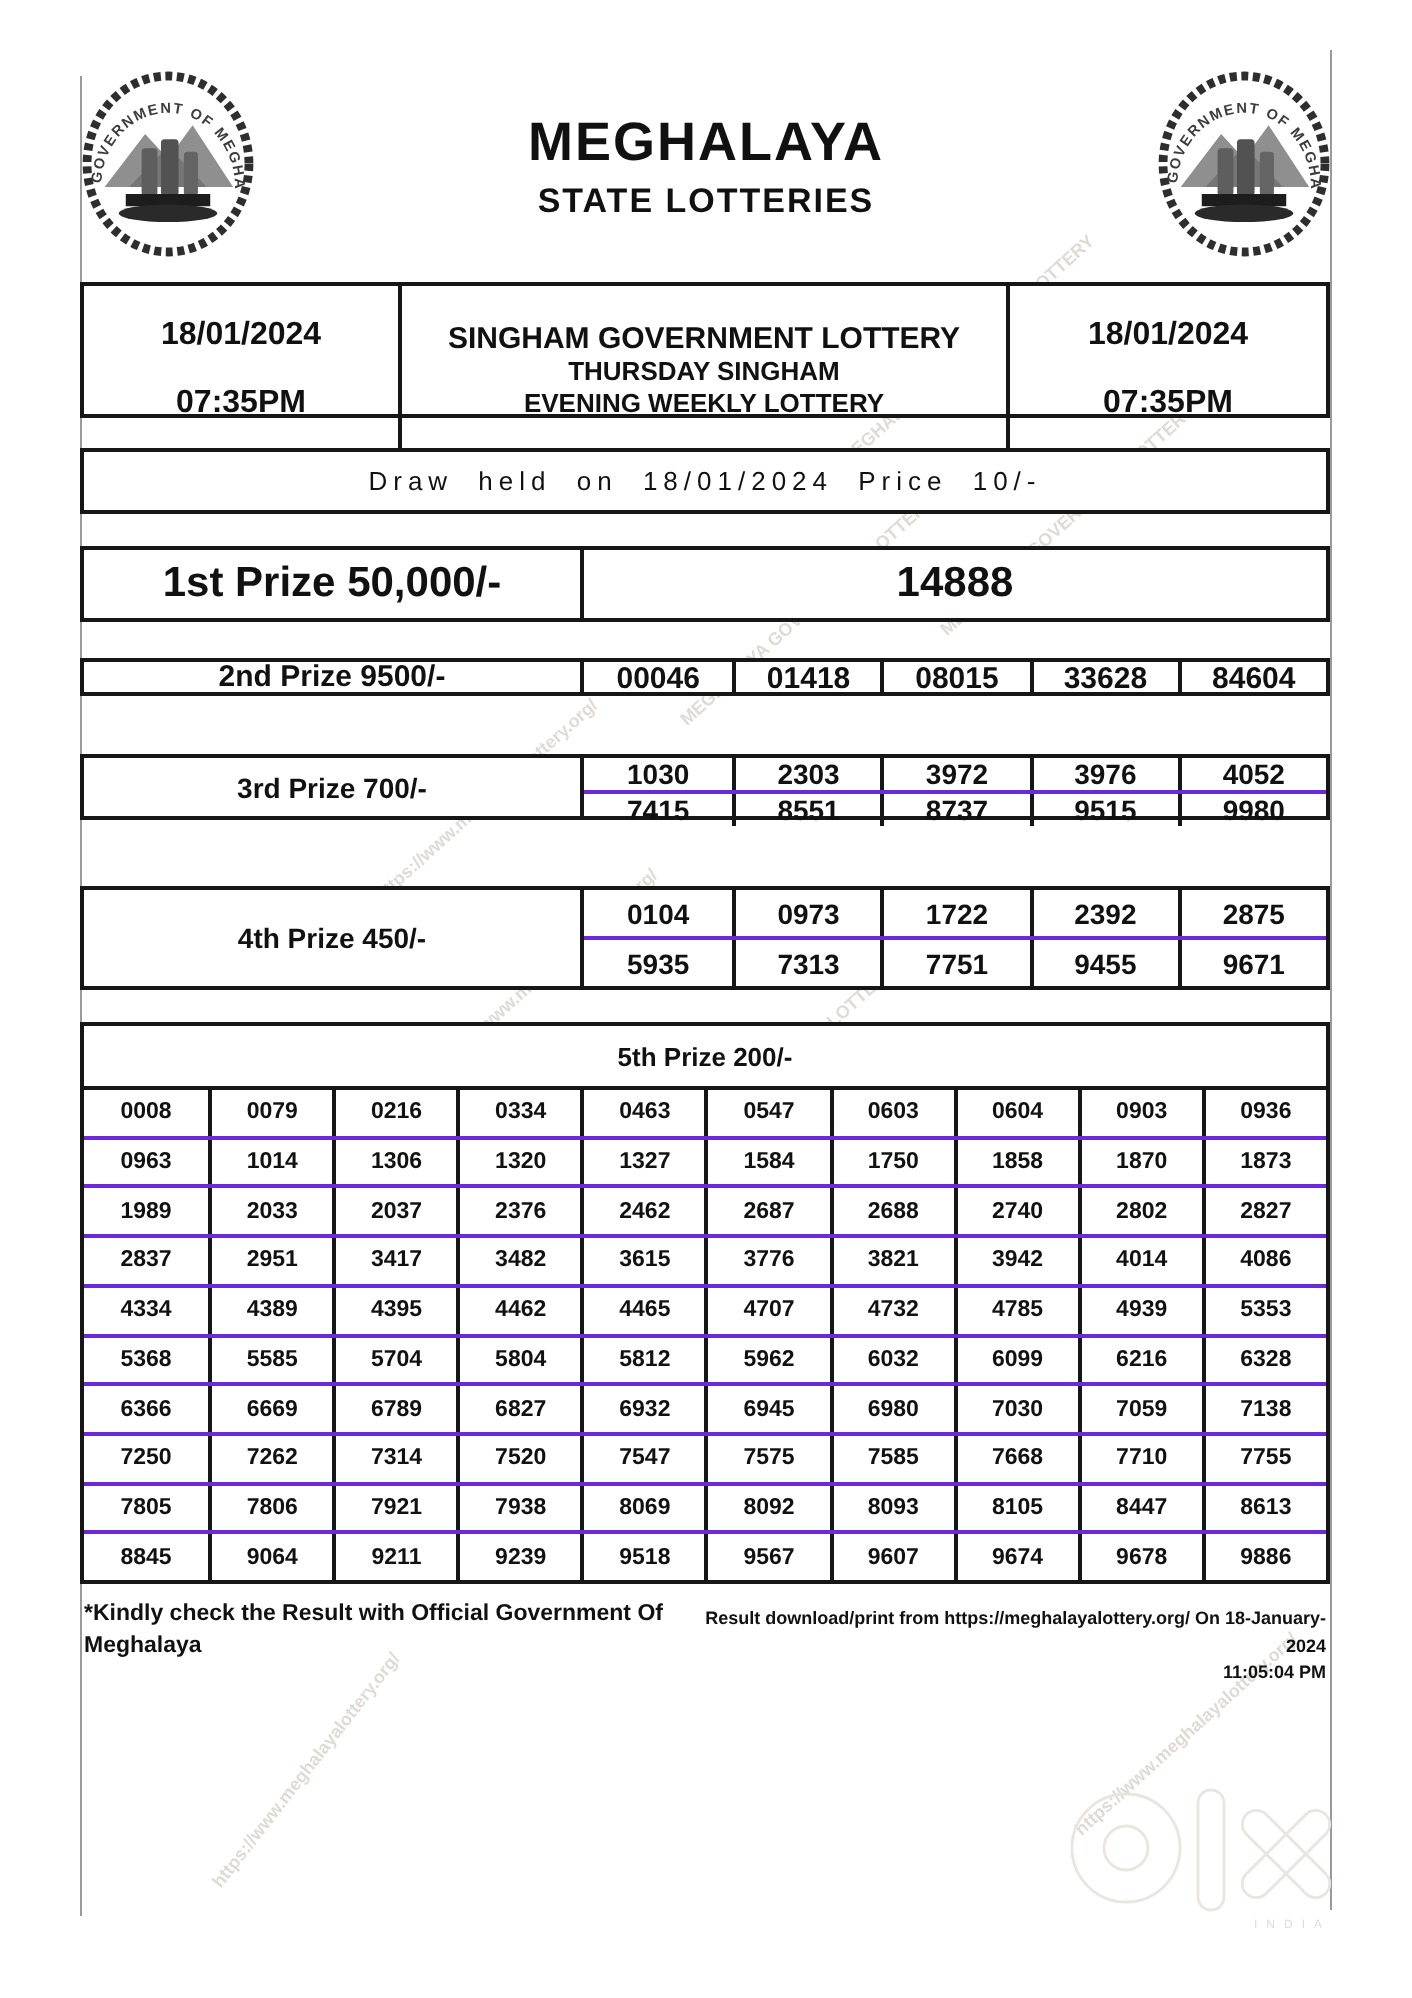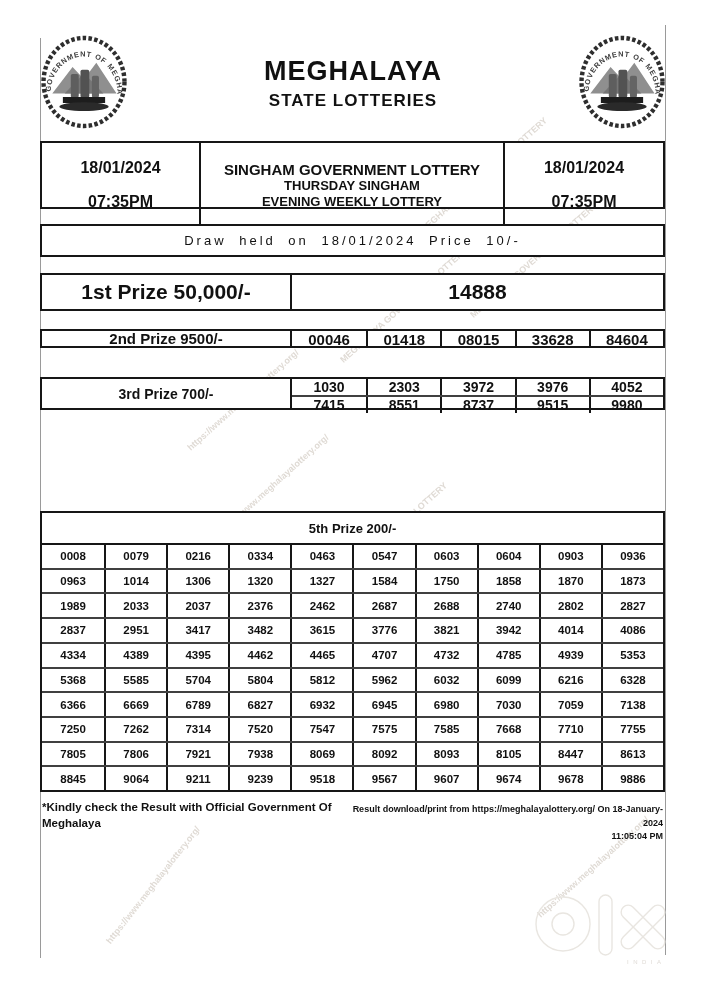--- a/index.html
+++ b/index.html
@@ -29,21 +29,21 @@
   .draw-bar{top:224px;height:33px;display:flex;align-items:center;justify-content:center;
             font-size:13px;font-weight:400;letter-spacing:3px;word-spacing:6px;}
 
   .prize-row{display:flex;}
   .plabel{width:250px;flex:0 0 auto;border-right:2px solid #161616;display:flex;
           align-items:center;justify-content:center;font-weight:700;box-sizing:border-box;}
   .rows-wrap{flex:1;display:flex;flex-direction:column;}
   .num-row{flex:1;display:grid;}
   .cols-5{grid-template-columns:repeat(5,1fr);}
   .cols-10{grid-template-columns:repeat(10,1fr);}
-  .num-row + .num-row{border-top:2px solid #404040;}
+  .num-row + .num-row{border-top:2px solid #6d28d9;}
   .num-cell{display:flex;align-items:center;justify-content:center;font-weight:700;}
   .num-cell + .num-cell{border-left:2px solid #161616;}
 
   .first{top:273px;height:38px;}
   .first .plabel{font-size:21px;}
   .first-number{flex:1;display:flex;align-items:center;justify-content:center;font-size:21px;font-weight:700;}
 
   .second{top:329px;height:19px;}
   .second .plabel{font-size:15px;}
   .second .num-cell{font-size:15px;}
@@ -188,20 +188,39 @@
         <div class="num-row cols-5">
           <div class="num-cell">7415</div>
           <div class="num-cell">8551</div>
           <div class="num-cell">8737</div>
           <div class="num-cell">9515</div>
           <div class="num-cell">9980</div>
         </div>
       </div>
   </div>
 
+  <div class="section prize-row fourth">
+    <div class="plabel">4th Prize 450/-</div>
+    <div class="rows-wrap">
+        <div class="num-row cols-5">
+          <div class="num-cell">0104</div>
+          <div class="num-cell">0973</div>
+          <div class="num-cell">1722</div>
+          <div class="num-cell">2392</div>
+          <div class="num-cell">2875</div>
+        </div>
+        <div class="num-row cols-5">
+          <div class="num-cell">5935</div>
+          <div class="num-cell">7313</div>
+          <div class="num-cell">7751</div>
+          <div class="num-cell">9455</div>
+          <div class="num-cell">9671</div>
+        </div>
+      </div>
+  </div>
 
   <div class="section fifth">
     <div class="fifth-header">5th Prize 200/-</div>
     <div class="rows-wrap">
         <div class="num-row cols-10">
           <div class="num-cell">0008</div>
           <div class="num-cell">0079</div>
           <div class="num-cell">0216</div>
           <div class="num-cell">0334</div>
           <div class="num-cell">0463</div>

